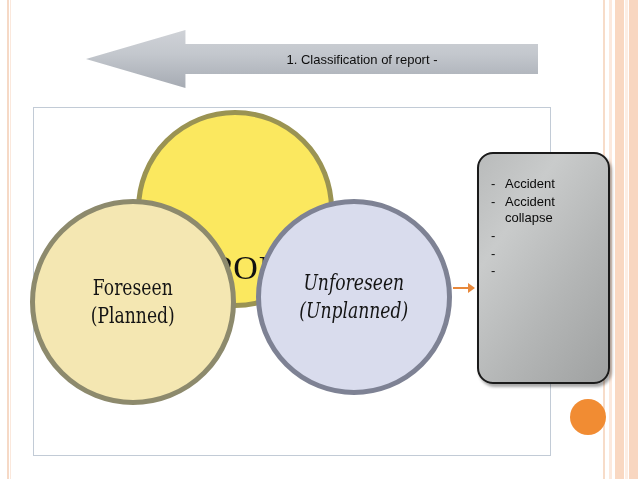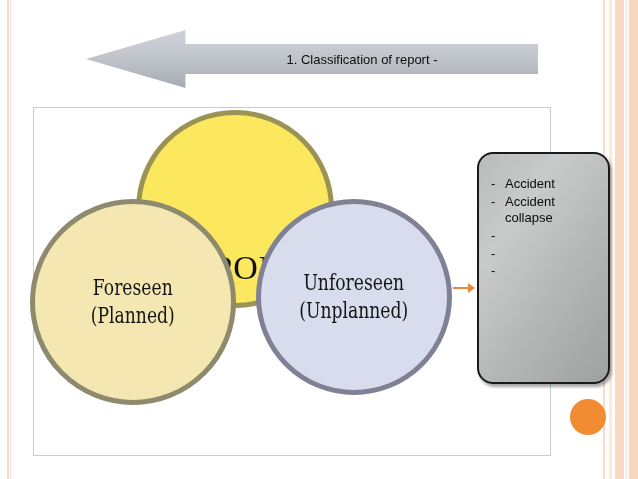--- a/index.html
+++ b/index.html
@@ -114,20 +114,21 @@
     z-index: 2;
   }
   .circle-unforeseen {
     left: 256px;
     top: 199px;
     width: 196px;
     height: 196px;
     background: #d9dced;
     border-color: #7e8294;
     z-index: 3;
+    font-style: italic;
   }
   .venn-text {
     font-family: "DejaVu Serif", "Liberation Serif", serif;
     font-size: 22px;
     font-weight: 400;
     color: #141414;
     line-height: 1.28;
     transform: scaleX(0.78);
     white-space: nowrap;
   }

